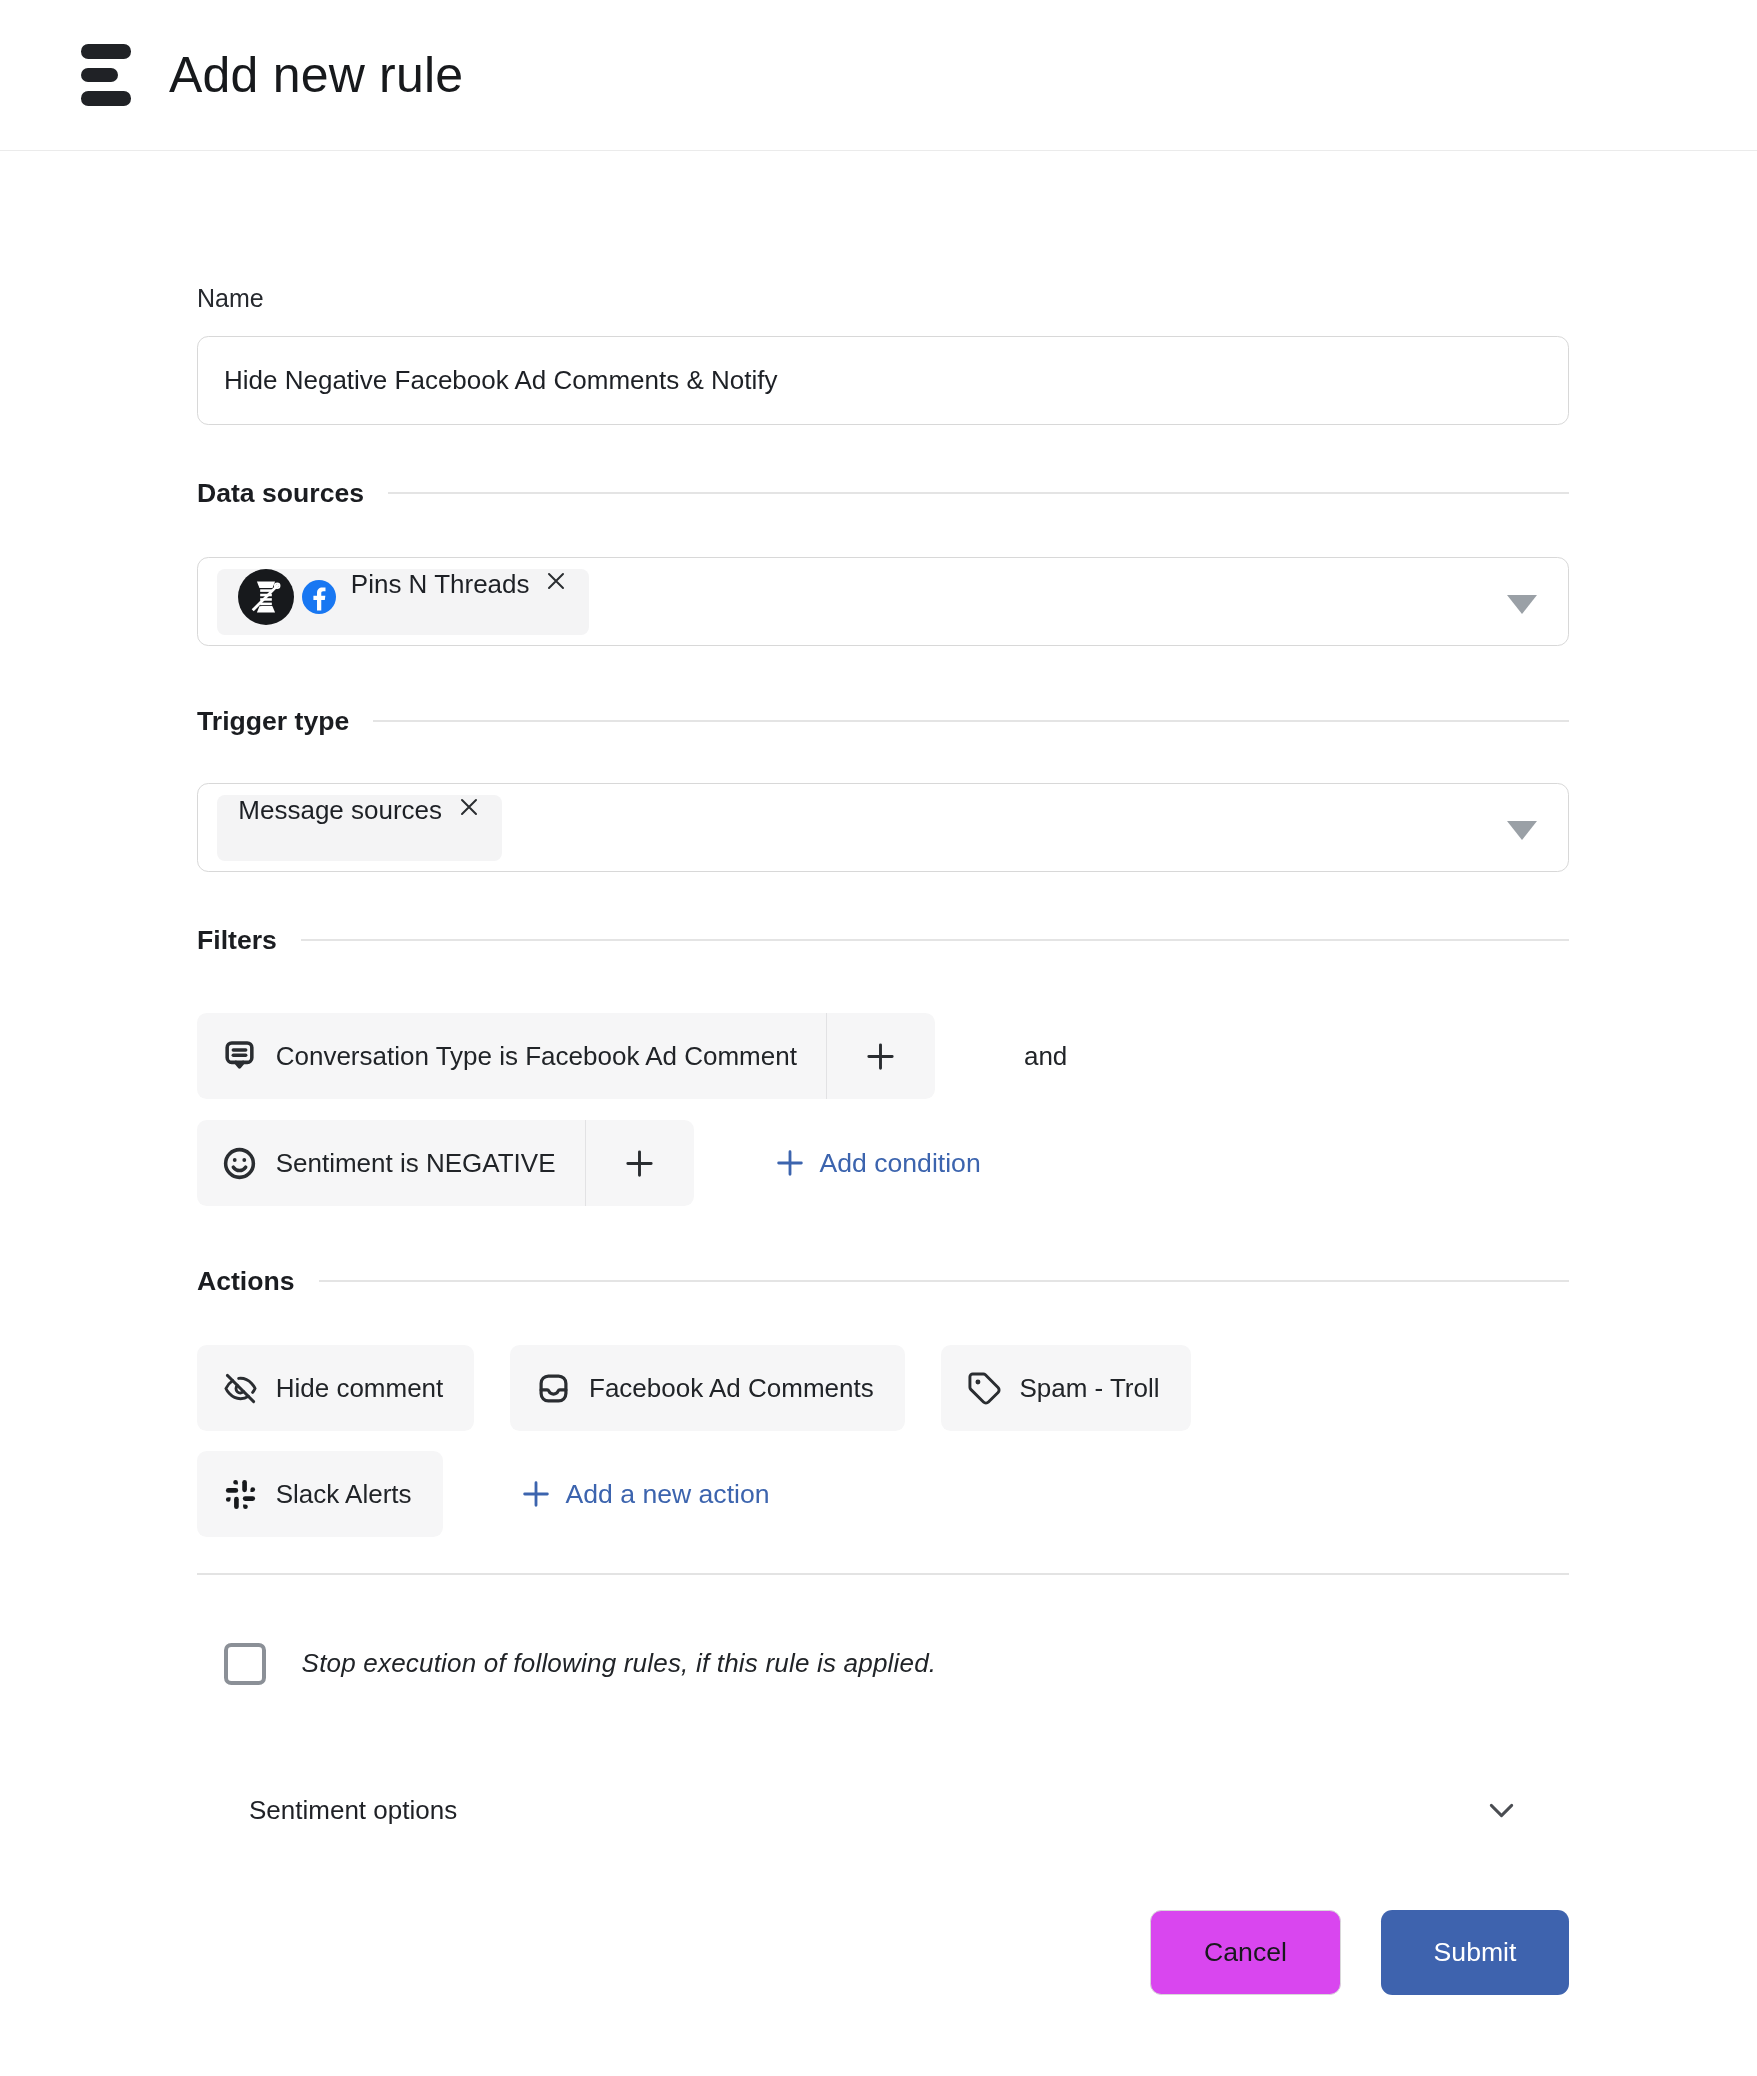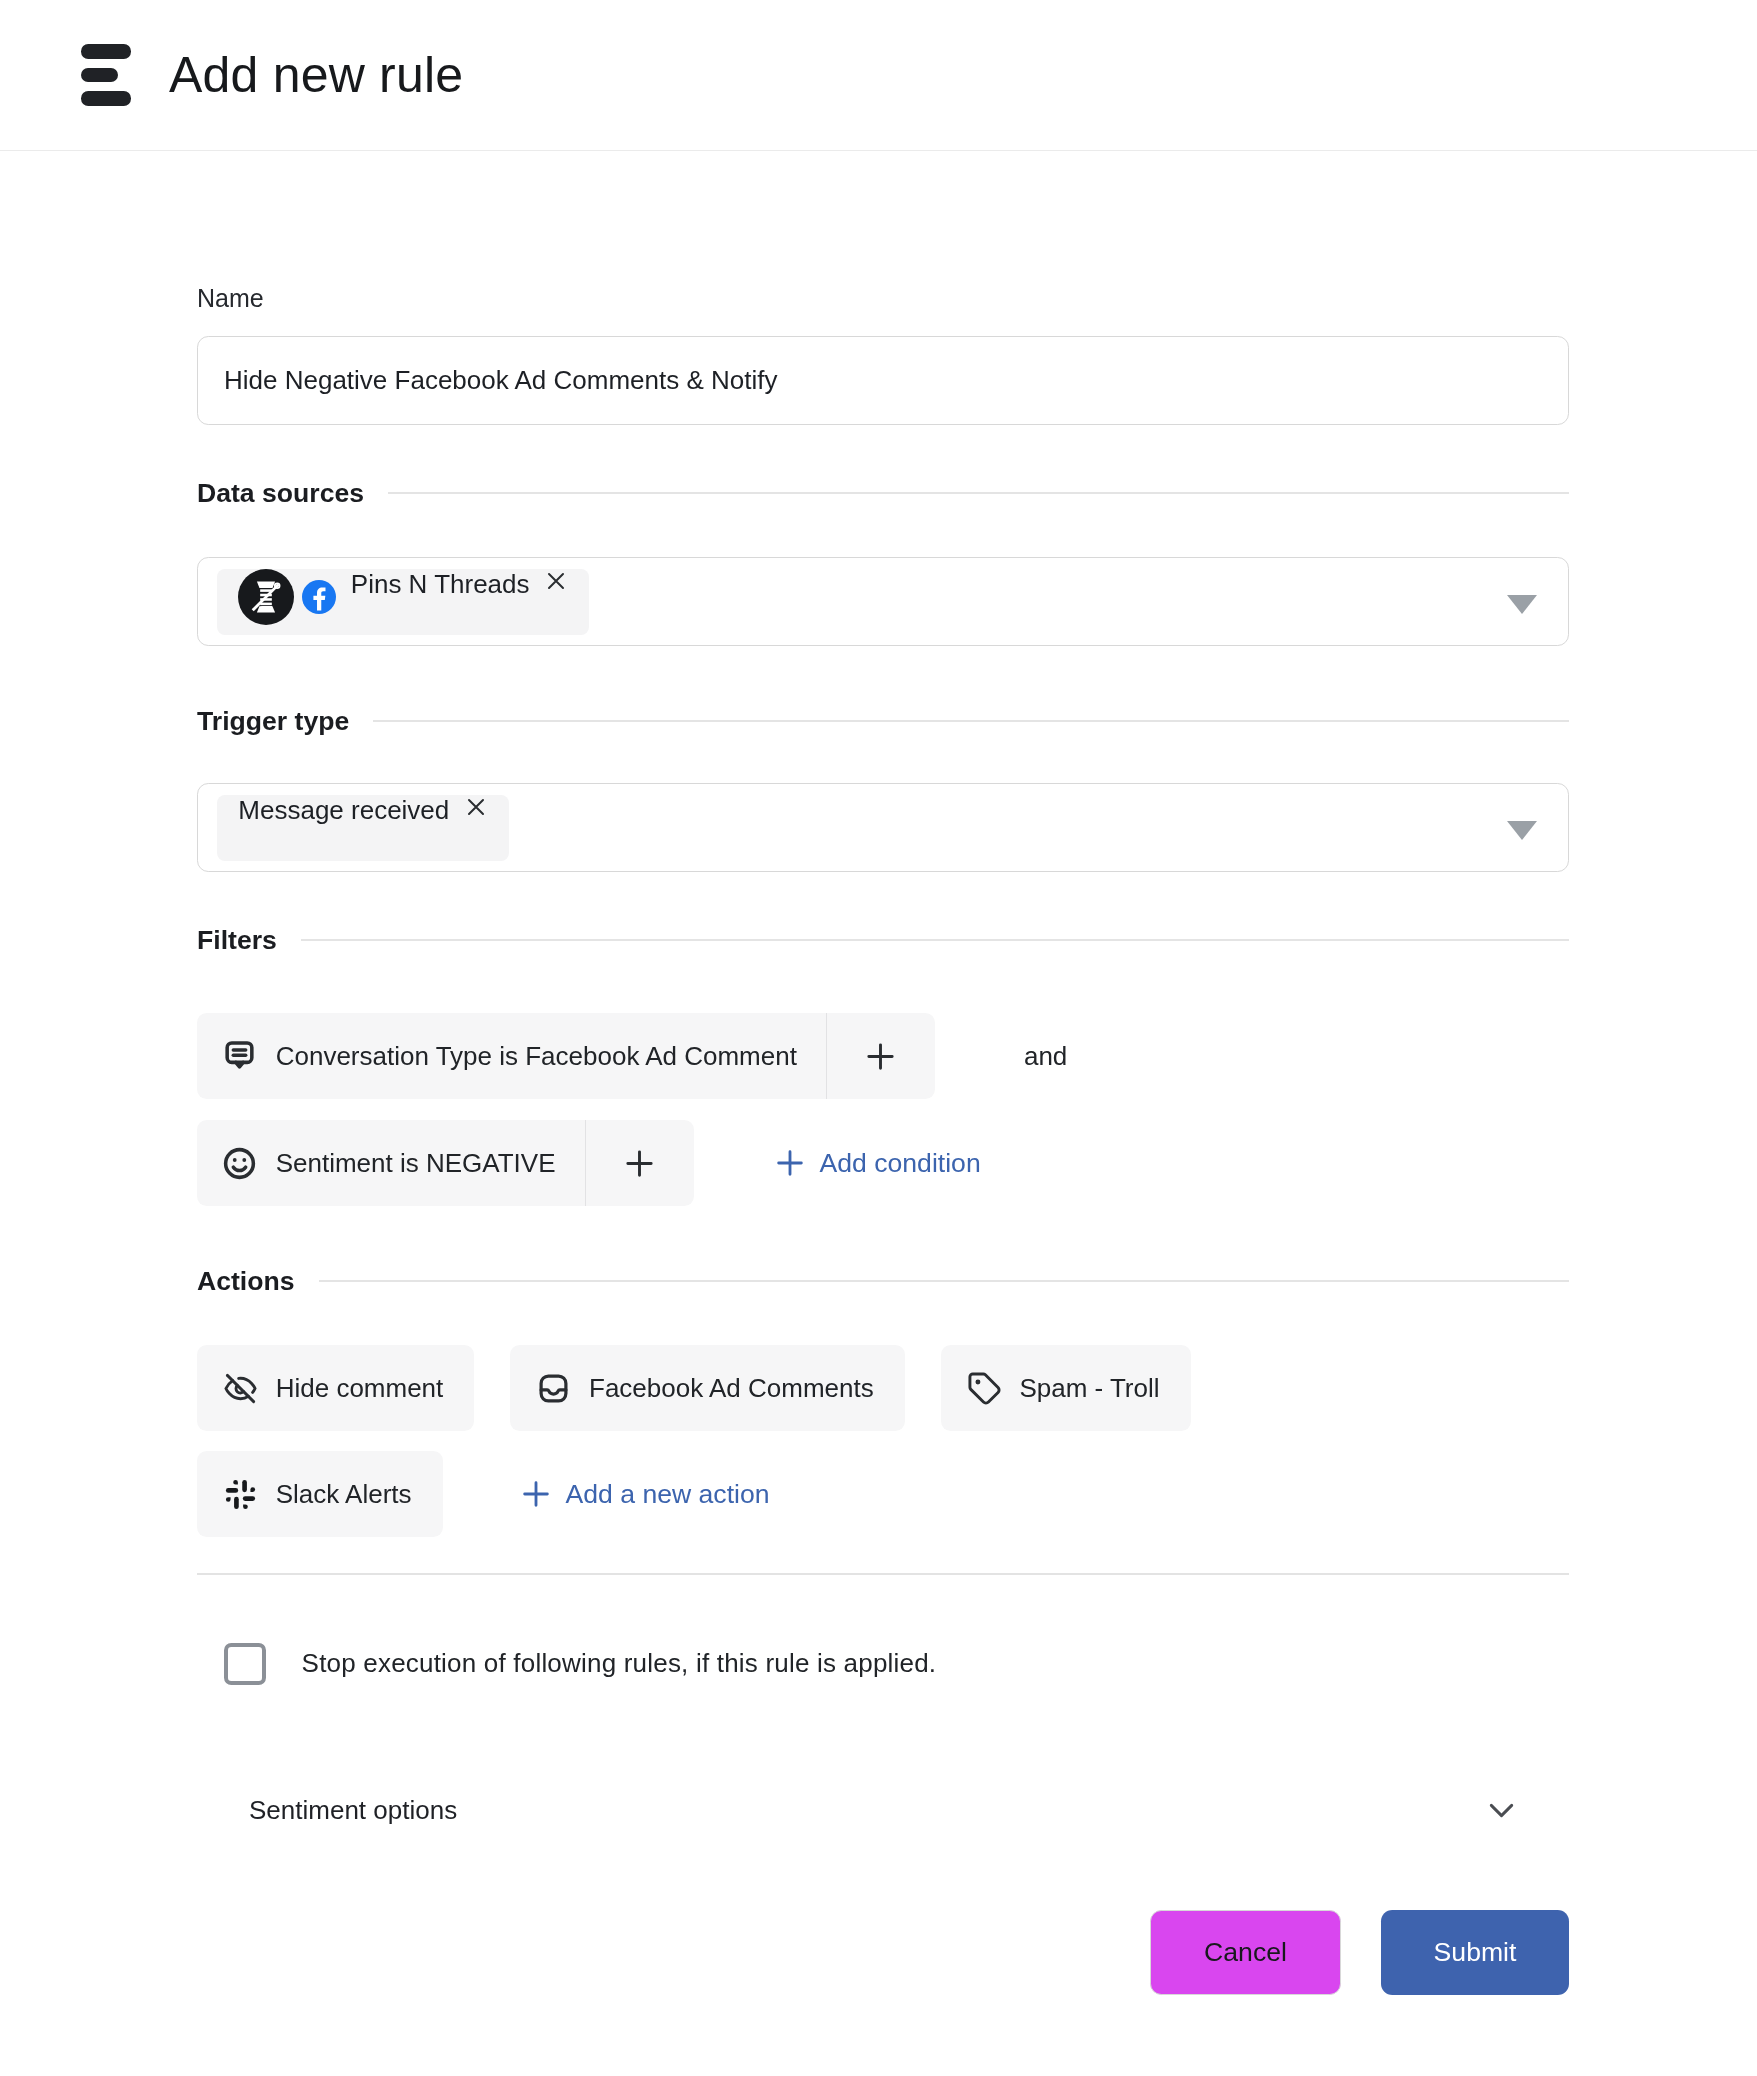--- a/index.html
+++ b/index.html
@@ -63,21 +63,21 @@
   .action-row.r1 { margin-bottom: 20px; }
   .action-row.r2 { margin-bottom: 36px; }
   .action-chip { display: inline-flex; align-items: center; gap: 17.7px; height: 86px; background: #f6f6f7; border-radius: 9.7px;
                  padding: 0 31px 0 26px; font-size: 26px; color: #212428; cursor: pointer; }
   .action-chip svg { width: 35px; height: 35px; flex: 0 0 auto; }
   .action-row .blue-link { margin-left: 40px; }
 
   .full-divider { height: 1.6px; background: #e3e3e3; margin-bottom: 68px; }
 
   
-  .check-row { display: flex; align-items: center; padding-left: 26.6px; margin-bottom: 110px; }
+  .check-row { display: flex; align-items: center; padding-left: 26.6px; margin-bottom: 110px; font-style: italic; }
   .checkbox { width: 42px; height: 42px; border: 4px solid #8b9097; border-radius: 7.2px; background: #fff; cursor: pointer; flex: 0 0 auto; }
   .check-label { margin-left: 36px; font-size: 26px; color: #212428; letter-spacing: 0.2px; }
 
   
   .additional-row { display: flex; align-items: center; justify-content: space-between; padding: 0 50px 0 52px;
                     height: 32px; margin-bottom: 83px; cursor: pointer; }
   .additional-row .add-label { font-size: 26px; font-weight: 500; color: #1f2126; }
   .additional-row svg { width: 35px; height: 35px; stroke: #4a4d52; stroke-width: 2; }
 
   
@@ -140,21 +140,21 @@
     </span>
     <span class="caret"></span>
   </div>
 
   <div class="section-head mb-57">
     <span class="sec-label">Trigger type</span>
     <span class="sec-line"></span>
   </div>
   <div class="select-box mb-64">
     <span class="value-chip">
-      <span>Message received</span>
+      <span>Message sources</span>
       <svg class="chip-x line-icon" viewBox="0 0 24 24">
         <path d="M5 5l14 14M19 5L5 19"></path>
       </svg>
     </span>
     <span class="caret"></span>
   </div>
 
   <div class="section-head mb-68">
     <span class="sec-label">Filters</span>
     <span class="sec-line"></span>

